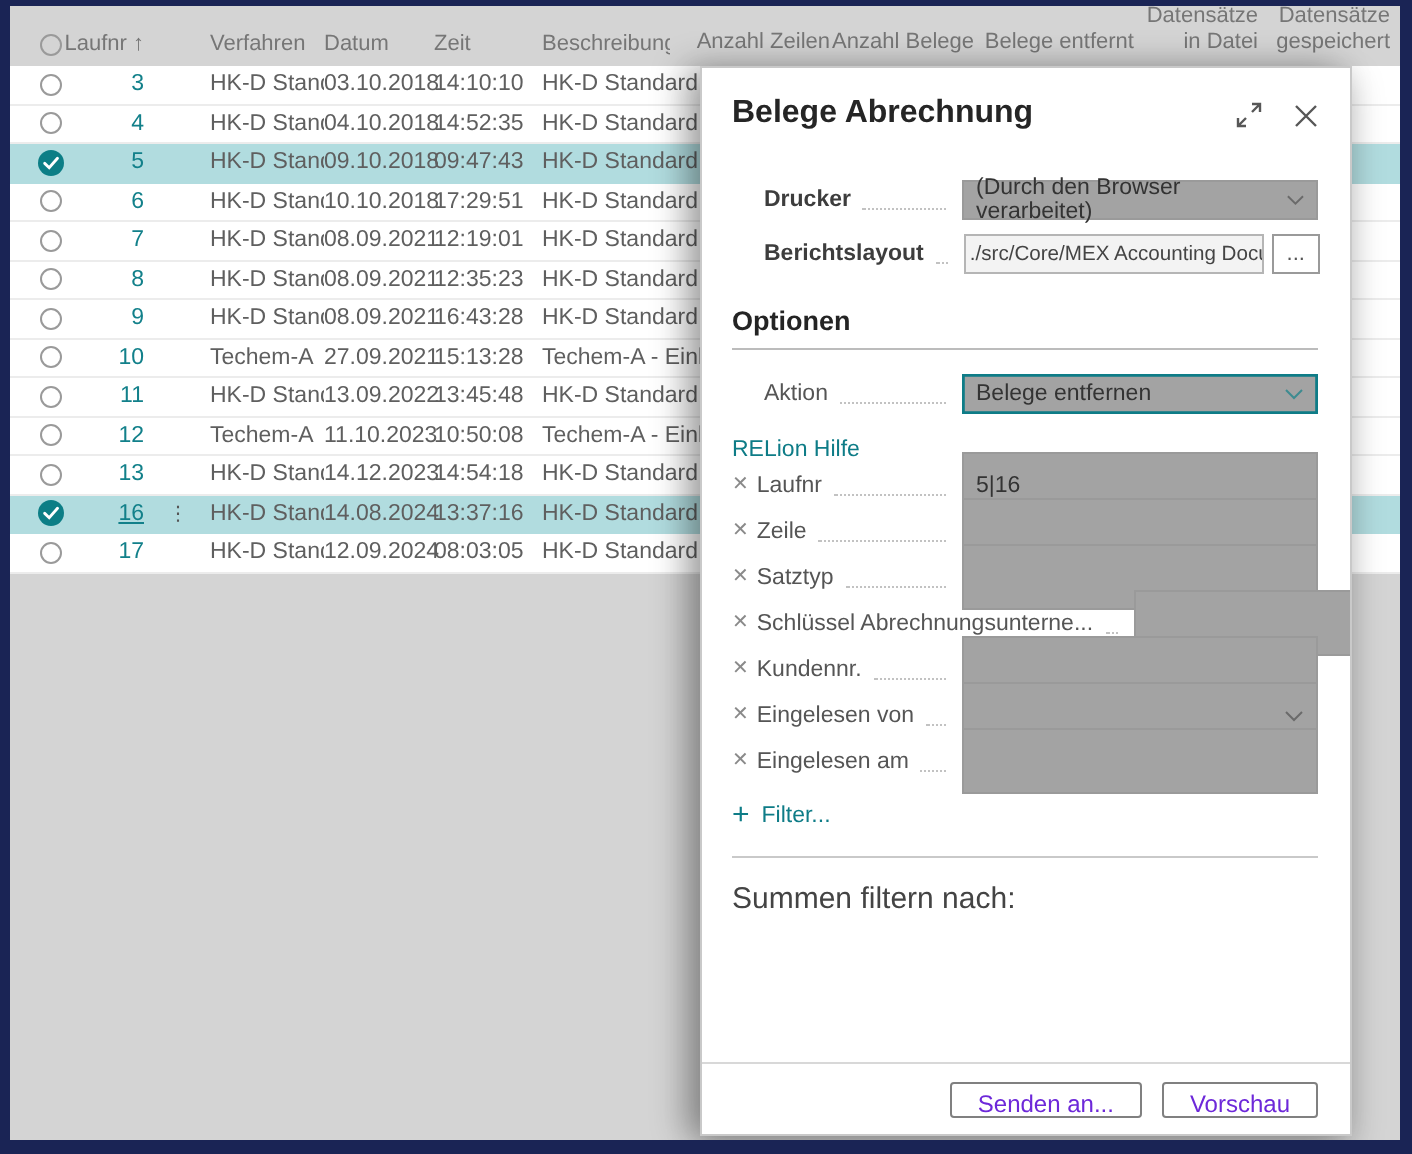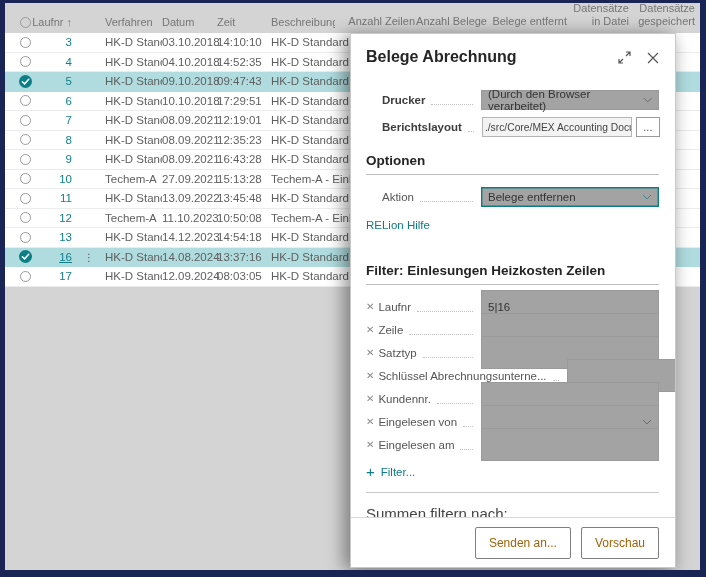--- a/index.html
+++ b/index.html
@@ -83,22 +83,22 @@
   .x-mark { color:#8a8a8a; font-size:10px; margin-right:4px; cursor:pointer; }
   .filter-row .input-box, .filter-row .select-box { height:33px; }
 
   .add-filter { display:flex; align-items:center; gap:6px; margin-top:12px; cursor:pointer; }
   .plus { color:#0e7c87; font-size:15px; font-weight:400; line-height:12px; }
   .sub-divider { border:0; border-top:1px solid #c9c9c9; margin:14px 0 12px; }
   .totals-label { font-size:15px; color:#444; margin-bottom:12px; }
 
   .dlg-footer { border-top:1px solid #d8d8d8; padding:9px 16px 8px;
                 display:flex; justify-content:flex-end; gap:10px; }
-  .btn { background:#fff; border:1px solid #808080; border-radius:2px; color:#a16207;
-         font-family:inherit; font-size:12px; padding:3px 13px; height:32px;
+  .btn { background:#fff; border:1px solid #808080; border-radius:2px; color:#6d28d9;
+         font-family:inherit; font-size:12px; padding:3px 13px; height:18px;
          cursor:pointer; white-space:nowrap; }
 </style>
 </head>
 <body>
 
 <div class="window">
 
   <div class="list">
     <div class="hdr-row">
       <div class="c-sel">
@@ -352,21 +352,20 @@
         <div class="ctrl select-box focus">
           <span>Belege entfernen</span>
           <svg width="10" height="6" viewBox="0 0 10 6">
               <path d="M1 1 L5 5 L9 1" stroke="#3d8b90" fill="none"></path>
             </svg>
         </div>
       </div>
 
       <a class="link help-link">RELion Hilfe</a>
 
-      <div class="section-h sec-filter">Filter: Einlesungen Heizkosten Zeilen</div>
 
       <div id="filter-rows-host">
           <div class="filter-row">
       <span class="x-mark">✕</span>
       <span class="f-label">Laufnr</span>
       <span class="leader"></span>
       <div class="ctrl input-box">
               <input type="text" value="5|16" style="">
             </div>
     </div>

